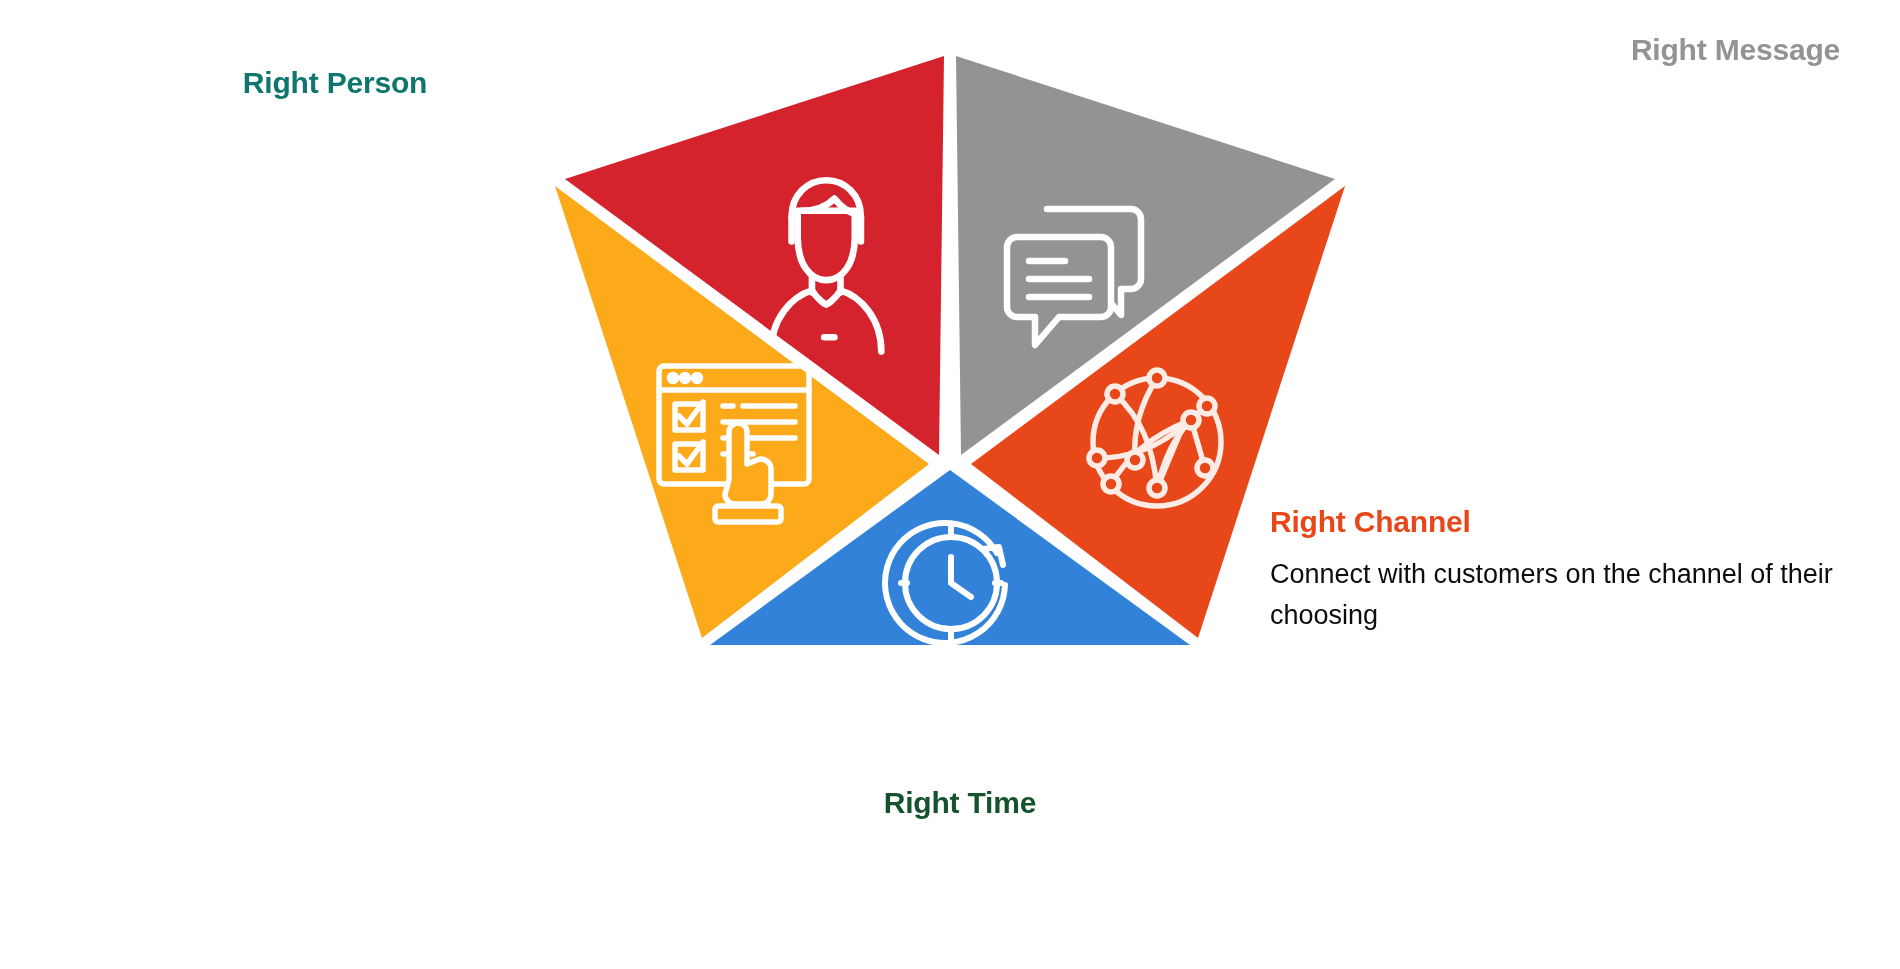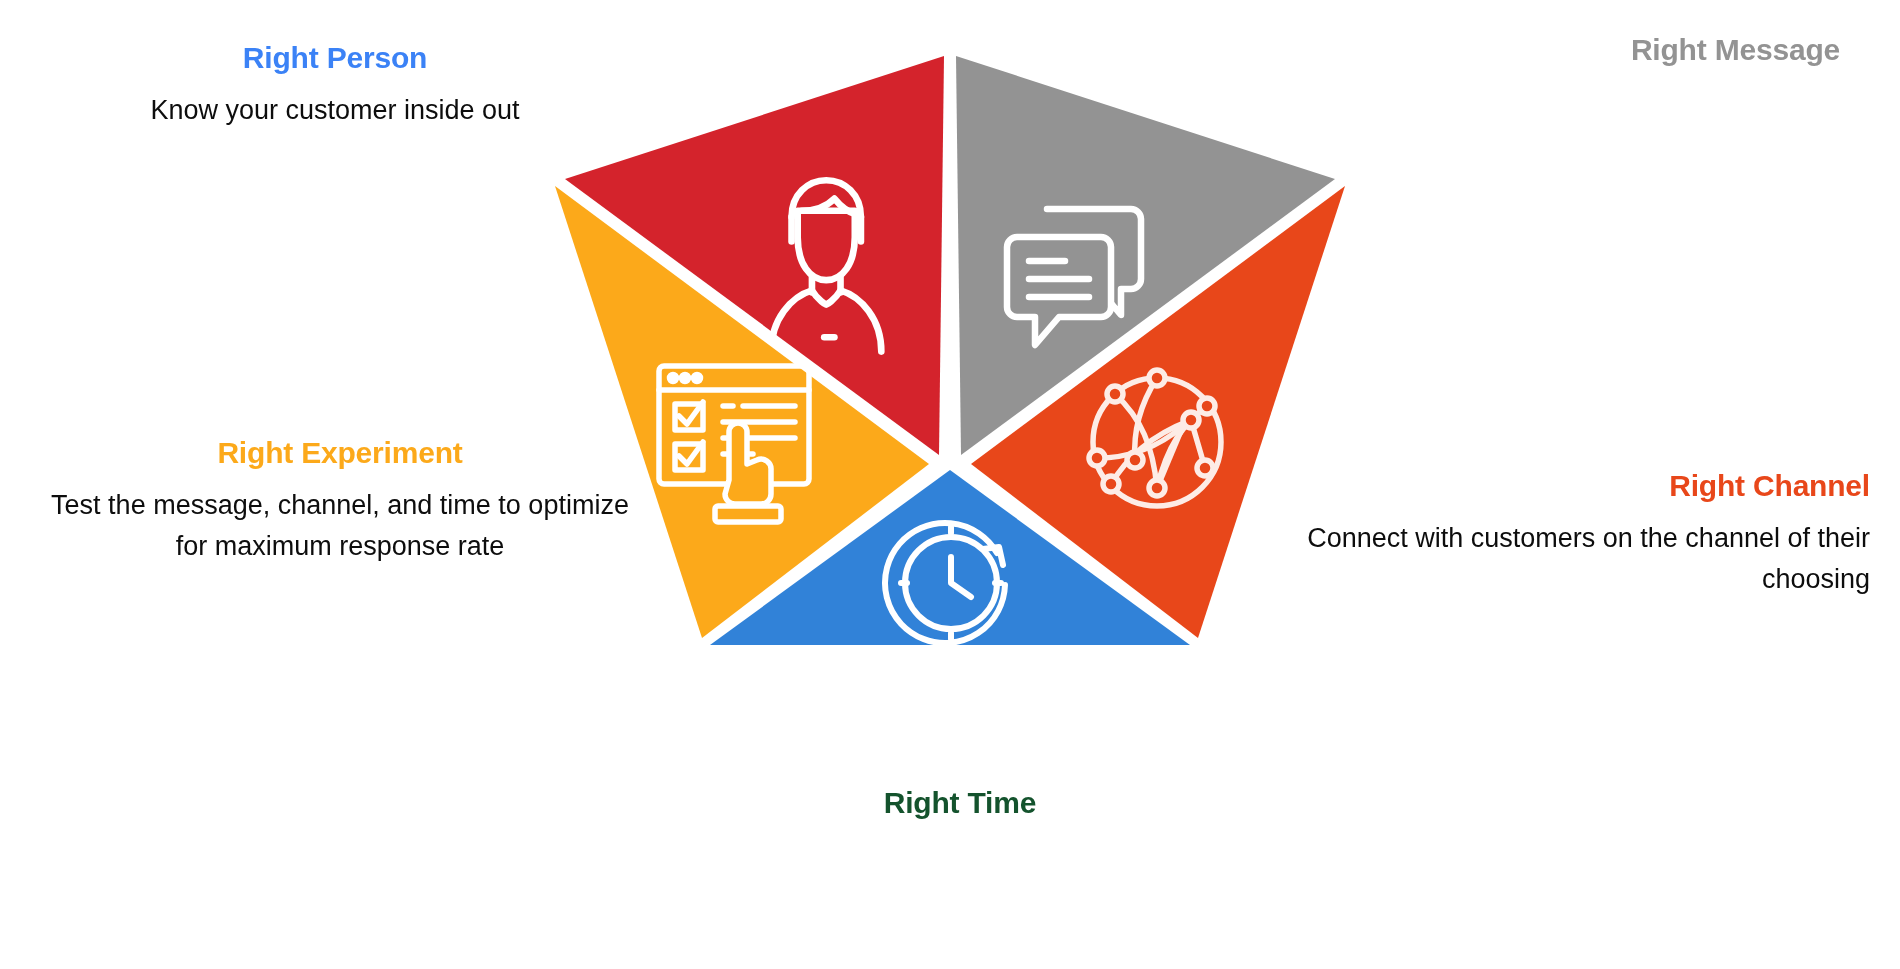--- a/index.html
+++ b/index.html
@@ -24,25 +24,25 @@
   .label-title {
     font-size:30px; font-weight:bold; letter-spacing:-0.2px;
     line-height:1.2; margin-bottom:14px;
   }
   .label-desc {
     font-size:27px; color:#0d0d0d; line-height:1.5; font-weight:400;
   }
 
   .blk-person     { left:60px;   top:40px;  width:550px; text-align:center; }
   .blk-message    { left:1240px; top:32px;  width:600px; text-align:right; }
-  .blk-channel    { left:1270px; top:468px; width:600px; text-align:right; }
+  .blk-channel    { left:1270px; top:504px; width:600px; text-align:left; }
   .blk-time       { left:660px;  top:785px; width:600px; text-align:center; }
   .blk-experiment { left:50px;   top:435px; width:580px; text-align:center; }
 
-  .t-person     { color:#3b82f6; }
+  .t-person     { color:#0f766e;margin-top:25px; }
   .t-message    { color:#939393; }
   .t-channel    { color:#e8471a; }
   .t-time       { color:#14532d; }
   .t-experiment { color:#fca91a; }
 </style>
 </head>
 <body>
 
 <div id="stage">
 
@@ -139,34 +139,29 @@
           <path d="M76 120 L76 72 A9 9 0 0 1 94 72 L94 104 L104 100 A10 10 0 0 1 118 110 L118 134
                    A10 10 0 0 1 108 144 L82 144 A10 10 0 0 1 72 134 Z" fill="#fca91a"></path>
           <rect x="62" y="146" width="66" height="16" rx="3"></rect>
         </g>
       </g>
     </svg>
   </div>
 
   <div class="label-block blk-person">
     <div class="label-title t-person">Right Person</div>
-    <div class="label-desc">Know your customer inside out</div>
   </div>
 
   <div class="label-block blk-message">
     <div class="label-title t-message">Right Message</div>
   </div>
 
   <div class="label-block blk-channel">
     <div class="label-title t-channel">Right Channel</div>
     <div class="label-desc">Connect with customers on the channel of their choosing</div>
   </div>
 
   <div class="label-block blk-time">
     <div class="label-title t-time">Right Time</div>
   </div>
 
-  <div class="label-block blk-experiment">
-    <div class="label-title t-experiment">Right Experiment</div>
-    <div class="label-desc">Test the message, channel, and time to optimize for maximum response rate</div>
-  </div>
 
 </div>
 
 </body></html>

